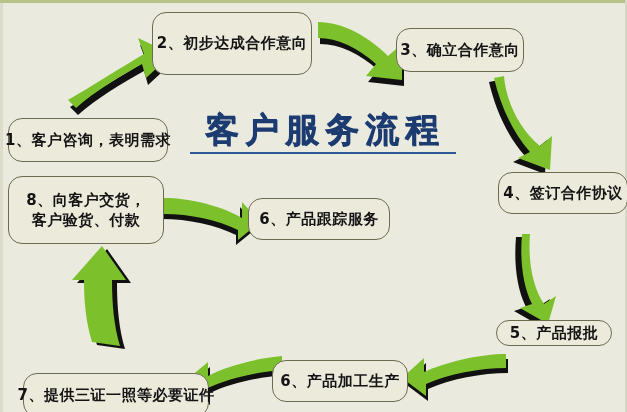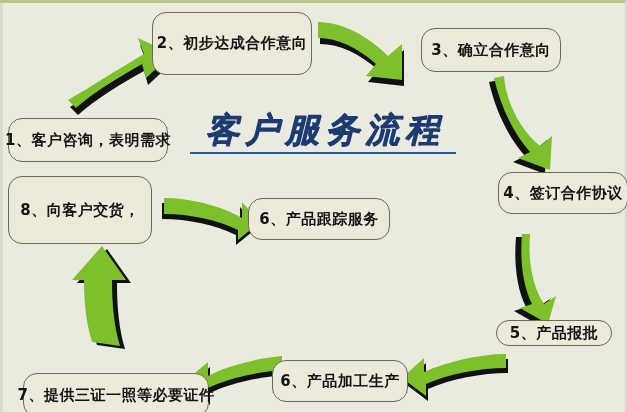--- a/index.html
+++ b/index.html
@@ -62,21 +62,20 @@
     position: absolute;
     left: 190px;
     top: 112px;
     width: 270px;
     text-align: center;
   }
   .title-text {
     font-family: "DejaVu Serif", "Liberation Serif", serif;
     font-size: 34px;
     font-weight: 700;
-    font-style: italic;
     color: #1b3b71;
     letter-spacing: 6px;
     line-height: 1;
     text-shadow: 0.5px 0.5px 0 #1b3b71;
   }
   .title-rule {
     margin-top: 6px;
     height: 2px;
     background: #2b5a96;
     width: 266px;
@@ -160,41 +159,42 @@
   </div>
 
   <div class="node" style="left:8px;  top:118px; width:160px; height:44px;">
     <span class="ln">1、客户咨询，表明需求</span>
   </div>
 
   <div class="node" style="left:152px; top:12px;  width:160px; height:63px;">
     <span class="ln">2、初步达成合作意向</span>
   </div>
 
-  <div class="node" style="left:396px; top:28px;  width:140px; height:44px;margin-left:25px;">
+  <div class="node" style="left:396px; top:28px;  width:128px; height:44px;">
     <span class="ln">3、确立合作意向</span>
   </div>
 
   <div class="node" style="left:498px; top:172px; width:130px; height:42px;">
     <span class="ln">4、签订合作协议</span>
   </div>
 
   <div class="node" style="left:496px; top:320px; width:116px; height:26px;">
     <span class="ln">5、产品报批</span>
   </div>
 
   <div class="node" style="left:272px; top:360px; width:136px; height:42px;text-align:right;">
     <span class="ln">6、产品加工生产</span>
   </div>
 
   <div class="node" style="left:23px;   top:348px; width:186px; height:44px;margin-top:25px;">
     <span class="ln">7、提供三证一照等必要证件</span>
   </div>
 
-  <div class="node" style="left:8px;   top:176px; width:144px; height:68px;">
+  <div class="node" style="left:8px;   top:176px; width:156px; height:68px;">
     <span class="ln">8、向客户交货，</span>
+    <span class="ln">客户验货、付款</span>
   </div>
 
   <div class="node" style="left:248px; top:198px; width:142px; height:42px;">
     <span class="ln">6、产品跟踪服务</span>
   </div>
 
 </div>
 
 </body></html>

